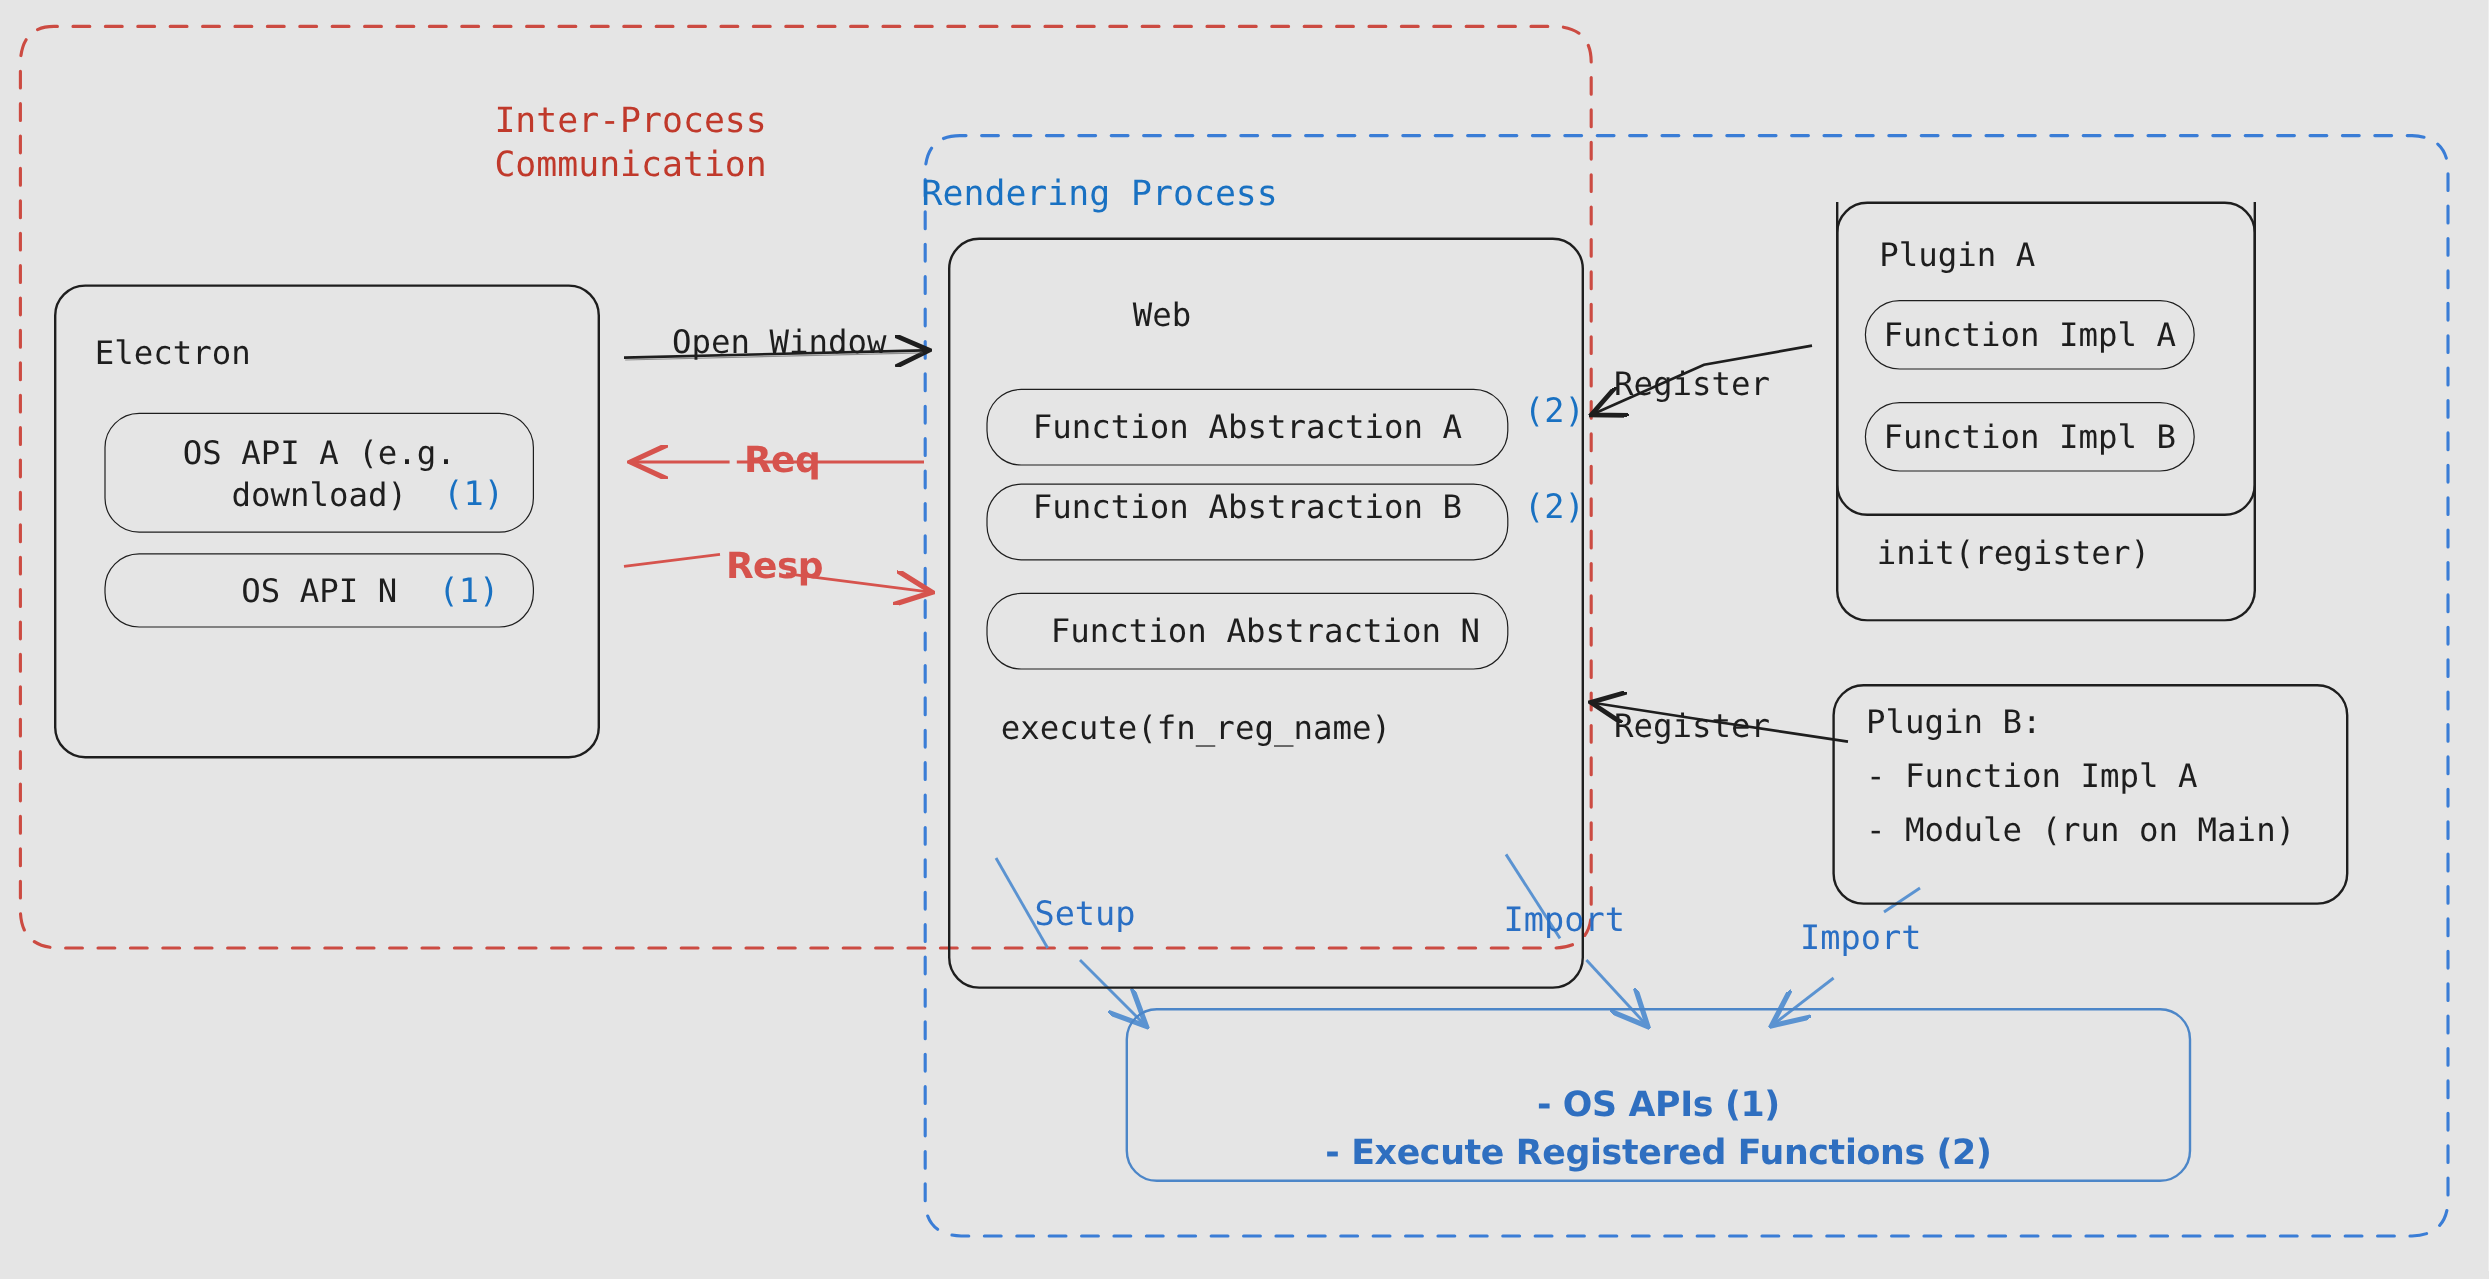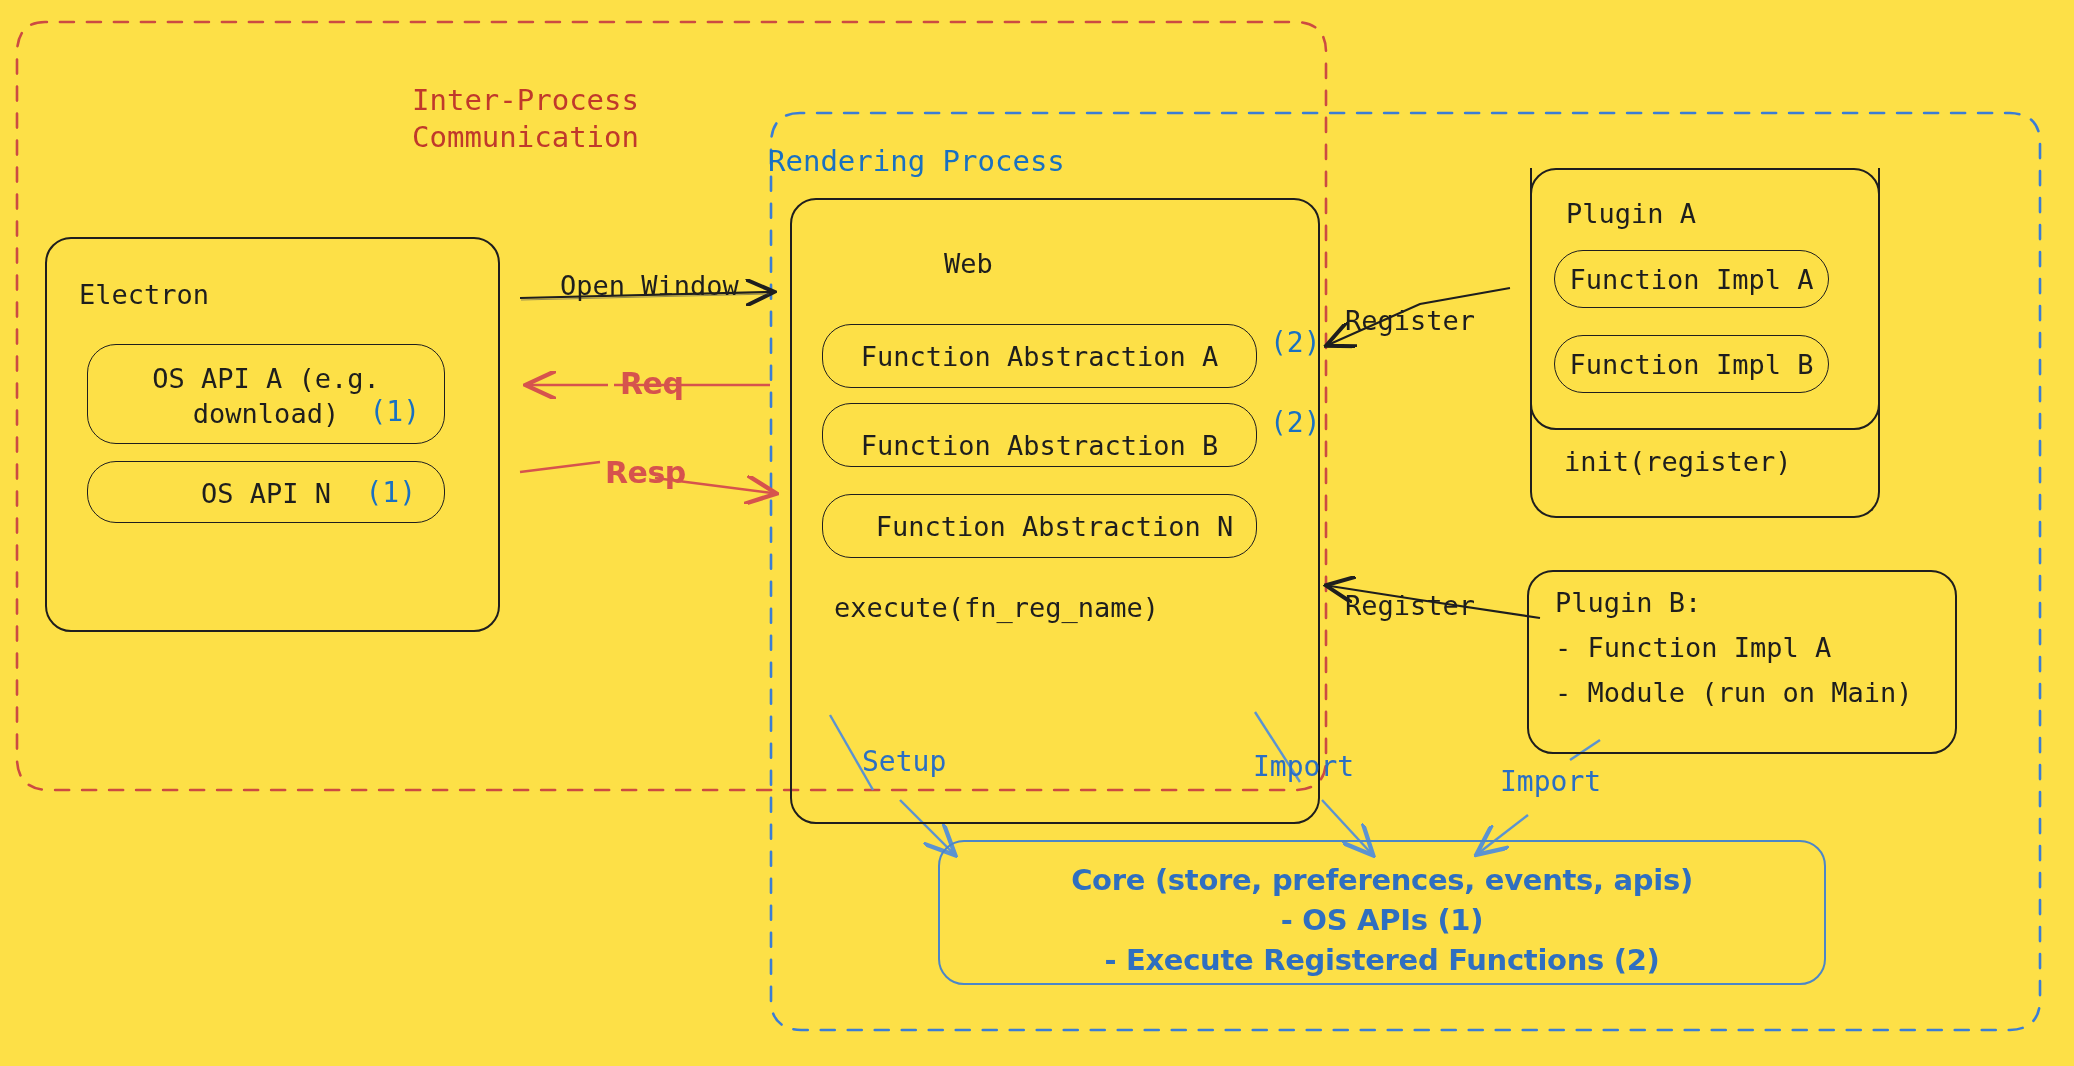--- a/index.html
+++ b/index.html
@@ -4,21 +4,21 @@
 <style>
   html, body {
     margin: 0;
     padding: 0;
     background: #ffffff;
   }
   #canvas {
     position: relative;
     width: 2074px;
     height: 1066px;
-    background: #fde047;
+    background: #e5e5e5;
     overflow: hidden;
     font-family: "DejaVu Sans Mono", "Liberation Mono", monospace;
   }
   svg.layer {
     position: absolute;
     left: 0; top: 0;
     width: 2074px;
     height: 1066px;
     pointer-events: none;
   }
@@ -179,21 +179,21 @@
 
   <div class="box" style="left:790px; top:198px; width:530px; height:626px;">
     <div class="box-heading mono" style="left:152px; top:48px;">Web</div>
 
     <div class="box inner" style="left:30px; top:124px; width:435px; height:64px;">
       <div class="inner-text mono" style="top:14px;">Function Abstraction A</div>
     </div>
     <div class="marker mono" style="left:478px; top:126px;">(2)</div>
 
     <div class="box inner" style="left:30px; top:203px; width:435px; height:64px;">
-      <div class="inner-text mono" style="top:24px;">Function Abstraction B</div>
+      <div class="inner-text mono" style="top:2px;">Function Abstraction B</div>
     </div>
     <div class="marker mono" style="left:478px; top:206px;">(2)</div>
 
     <div class="box inner" style="left:30px; top:294px; width:435px; height:64px;padding-left:15px;">
       <div class="inner-text mono" style="top:14px;">Function Abstraction N</div>
     </div>
 
     <div class="box-heading mono" style="left:42px; top:392px;">execute(fn_reg_name)</div>
   </div>
 
@@ -211,21 +211,20 @@
   <div class="lbl mono" style="left:1564px; top:445px; font-size:27px; color:#1e1e1e;">init(register)</div>
   <div class="box" style="left:1530px; top:168px; width:350px; height:350px; border-top:none; border-radius:0 0 26px 26px; pointer-events:none;"></div>
 
   <div class="box" style="left:1527px; top:570px; width:430px; height:184px;">
     <div class="lbl mono" style="left:26px; top:14px; font-size:27px; color:#1e1e1e;">Plugin B:</div>
     <div class="lbl mono" style="left:26px; top:59px; font-size:27px; color:#1e1e1e;">- Function Impl A</div>
     <div class="lbl mono" style="left:26px; top:104px; font-size:27px; color:#1e1e1e;">- Module (run on Main)</div>
   </div>
 
   <div class="box blue" style="left:938px; top:840px; width:888px; height:145px;">
-    <div class="core-text hand" style="top:18px;">Core (store, preferences, events, apis)</div>
     <div class="core-text hand" style="top:58px;">- OS APIs (1)</div>
     <div class="core-text hand" style="top:98px;">- Execute Registered Functions (2)</div>
   </div>
 
   <div class="edge-label mono" style="left:560px; top:270px;">Open Window</div>
 
   <div class="edge-label red hand" style="left:620px; top:366px;">Req</div>
 
   <div class="edge-label red hand" style="left:605px; top:455px;">Resp</div>
 

